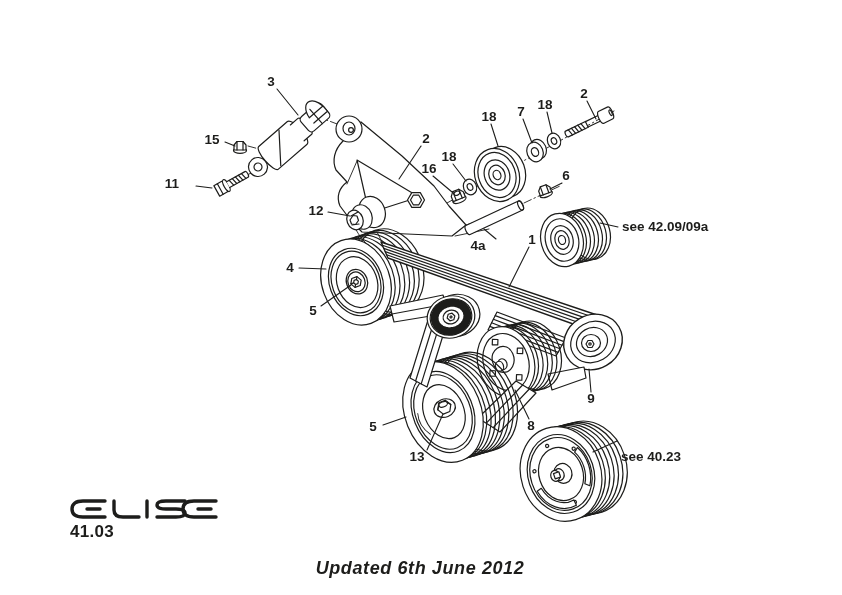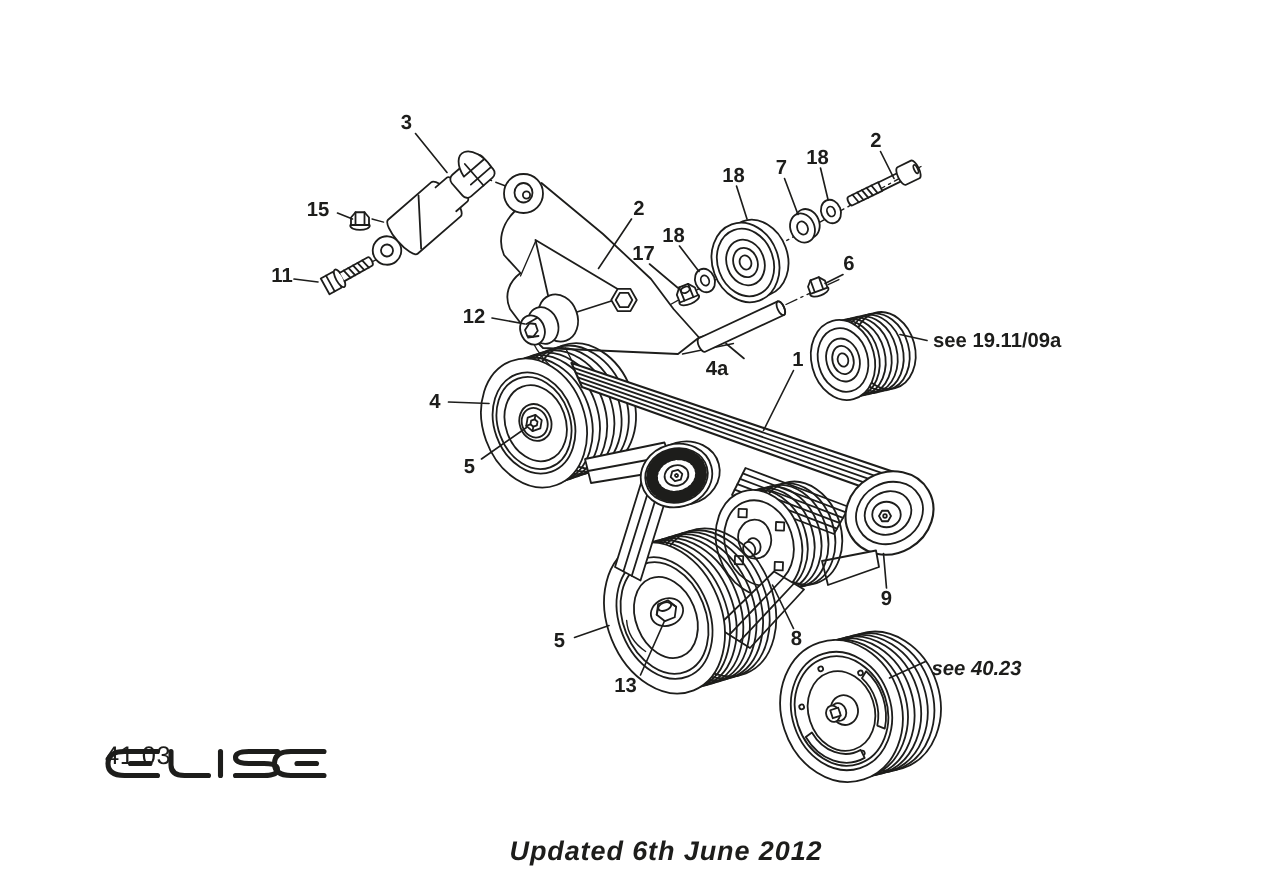--- a/index.html
+++ b/index.html
@@ -9,23 +9,23 @@
   .artsvg *{stroke:#1d1d1b;fill:none;stroke-width:1.2;stroke-linecap:round;stroke-linejoin:round;}
   .artsvg .w{fill:#ffffff;}
   .artsvg .thin{stroke-width:0.9;}
   .artsvg .led{stroke-width:1.1;}
   .artsvg .dash{stroke-width:0.9;stroke-dasharray:8 3 1.5 3;}
   .callout{position:absolute;transform:translate(-50%,-50%);font-size:13.5px;font-weight:bold;
            white-space:nowrap;line-height:1;}
   .ref{position:absolute;transform:translateY(-50%);font-size:13.5px;font-weight:bold;white-space:nowrap;line-height:1;}
   .logo{position:absolute;left:69px;top:497px;width:150px;height:24px;}
   .logo path{stroke:#1d1d1b;fill:none;stroke-width:3.4;stroke-linecap:round;stroke-linejoin:round;}
-  .section-num{position:absolute;left:70px;top:494px;font-size:17px;font-weight:normal;letter-spacing:0.3px;}
+  .section-num{position:absolute;left:70px;top:522px;font-size:17px;font-weight:bold;letter-spacing:0.3px;}
   .footer{position:absolute;left:420px;top:568px;transform:translate(-50%,-50%);
-          font-size:18px;font-weight:bold;font-style:italic;letter-spacing:0.6px;margin-left:24px;}
+          font-size:18px;font-weight:bold;font-style:italic;letter-spacing:0.6px;}
 </style>
 </head>
 <body>
 
 <div class="stage">
 
   <svg class="artsvg" viewBox="0 0 842 595">
 
     <g>
       <line class="dash" x1="230" y1="184" x2="253" y2="172"></line>
@@ -317,41 +317,41 @@
       <line class="led" x1="529" y1="419" x2="515" y2="390"></line>
       <line class="led" x1="383" y1="425" x2="406" y2="417"></line>
       <line class="led" x1="427" y1="450" x2="443" y2="414"></line>
       <line class="led" x1="618" y1="227" x2="600" y2="223"></line>
       <line class="led" x1="617" y1="441" x2="593" y2="452"></line>
     </g>
   </svg>
 
   <div class="callout" style="left: 271px; top: 82px;">3</div>
   <div class="callout" style="left: 212px; top: 140px;">15</div>
-  <div class="callout" style="left: 188px; top: 184px;">11</div>
+  <div class="callout" style="left: 172px; top: 184px;">11</div>
   <div class="callout" style="left: 426px; top: 139px;">2</div>
   <div class="callout" style="left: 316px; top: 211px; text-align: right;">12</div>
-  <div class="callout" style="left: 429px; top: 169px;">17</div>
+  <div class="callout" style="left: 429px; top: 169px;">16</div>
   <div class="callout" style="left: 449px; top: 157px;">18</div>
   <div class="callout" style="left: 489px; top: 117px;">18</div>
   <div class="callout" style="left: 521px; top: 112px;">7</div>
   <div class="callout" style="left: 545px; top: 105px;">18</div>
   <div class="callout" style="left: 584px; top: 94px;">2</div>
   <div class="callout" style="left: 566px; top: 176px;">6</div>
   <div class="callout" style="left: 478px; top: 246px;">4a</div>
   <div class="callout" style="left: 532px; top: 240px;">1</div>
   <div class="callout" style="left: 290px; top: 268px;">4</div>
   <div class="callout" style="left: 313px; top: 311px;">5</div>
   <div class="callout" style="left: 591px; top: 399px;">9</div>
   <div class="callout" style="left: 531px; top: 426px;">8</div>
   <div class="callout" style="left: 373px; top: 427px;">5</div>
   <div class="callout" style="left: 417px; top: 457px;">13</div>
 
-  <div class="ref" style="left: 622px; top: 227px;">see 19.11/09a</div>
-  <div class="ref" style="left: 621px; top: 446px; font-style: italic;">see 40.23</div>
+  <div class="ref" style="left: 622px; top: 227px;">see 42.09/09a</div>
+  <div class="ref" style="left: 621px; top: 457px;">see 40.23</div>
 
   <svg class="logo" viewBox="0 0 150 24" role="img">
     <path d="M36,4 H14 Q3,4 3,12 Q3,20 14,20 H36"></path>
     <path d="M18,12 H31"></path>
     <path d="M45,4 L45,13 Q45,20 54,20 L70,20"></path>
     <path d="M78,4 L78,20"></path>
     <path d="M116,4 H97 Q88,4 88,8 Q88,12 97,12 H107 Q116,12 116,16 Q116,20 107,20 H88"></path>
     <path d="M147,4 H125 Q114,4 114,12 Q114,20 125,20 H147"></path>
     <path d="M129,12 H142"></path>
   </svg>

